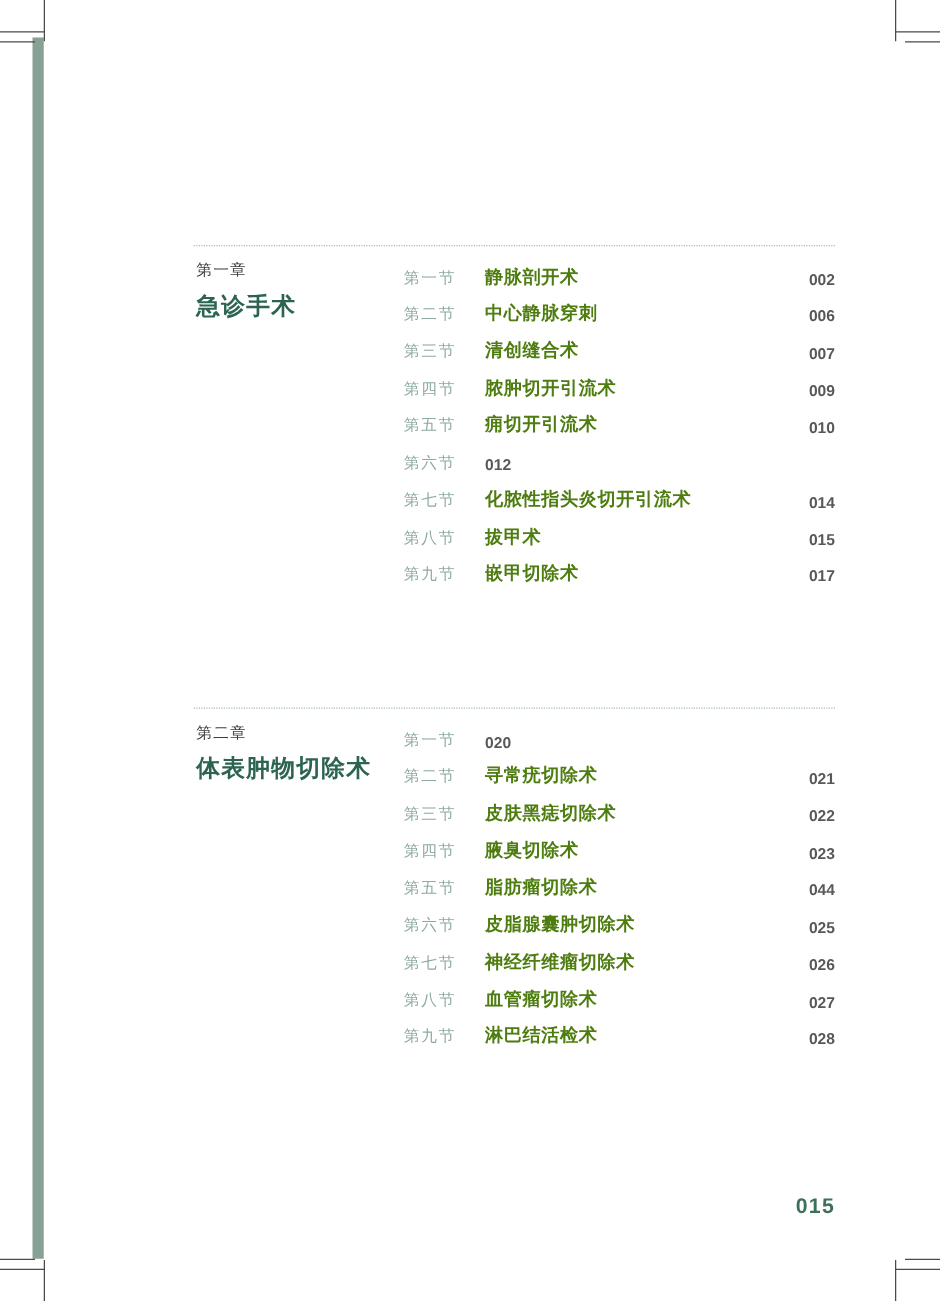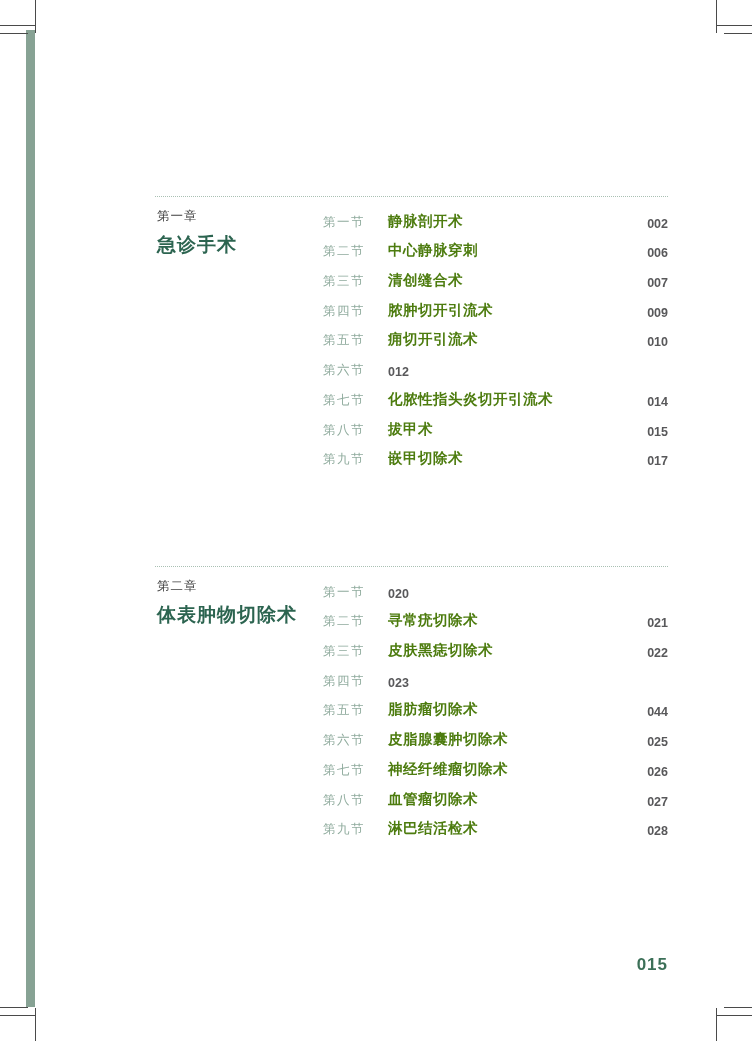--- a/index.html
+++ b/index.html
@@ -203,20 +203,21 @@
     <span class="section-title">寻常疣切除术</span>
     <span class="section-page">021</span>
   </div>
         <div class="section-row">
     <span class="section-label">第三节</span>
     <span class="section-title">皮肤黑痣切除术</span>
     <span class="section-page">022</span>
   </div>
         <div class="section-row">
     <span class="section-label">第四节</span>
+    <span class="section-title">腋臭切除术</span>
     <span class="section-page">023</span>
   </div>
         <div class="section-row">
     <span class="section-label">第五节</span>
     <span class="section-title">脂肪瘤切除术</span>
     <span class="section-page">044</span>
   </div>
         <div class="section-row">
     <span class="section-label">第六节</span>
     <span class="section-title">皮脂腺囊肿切除术</span>

